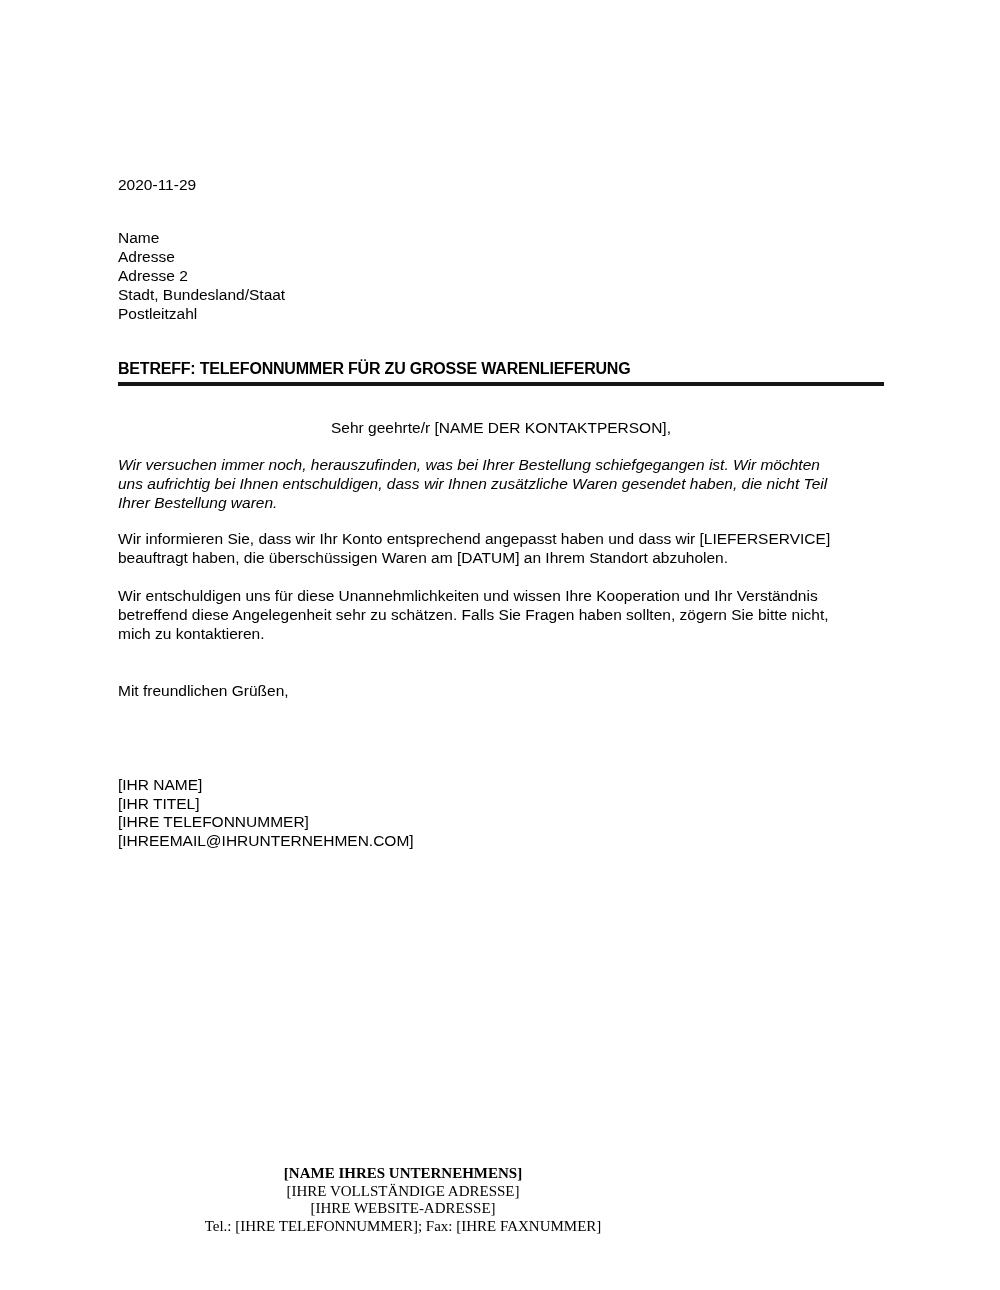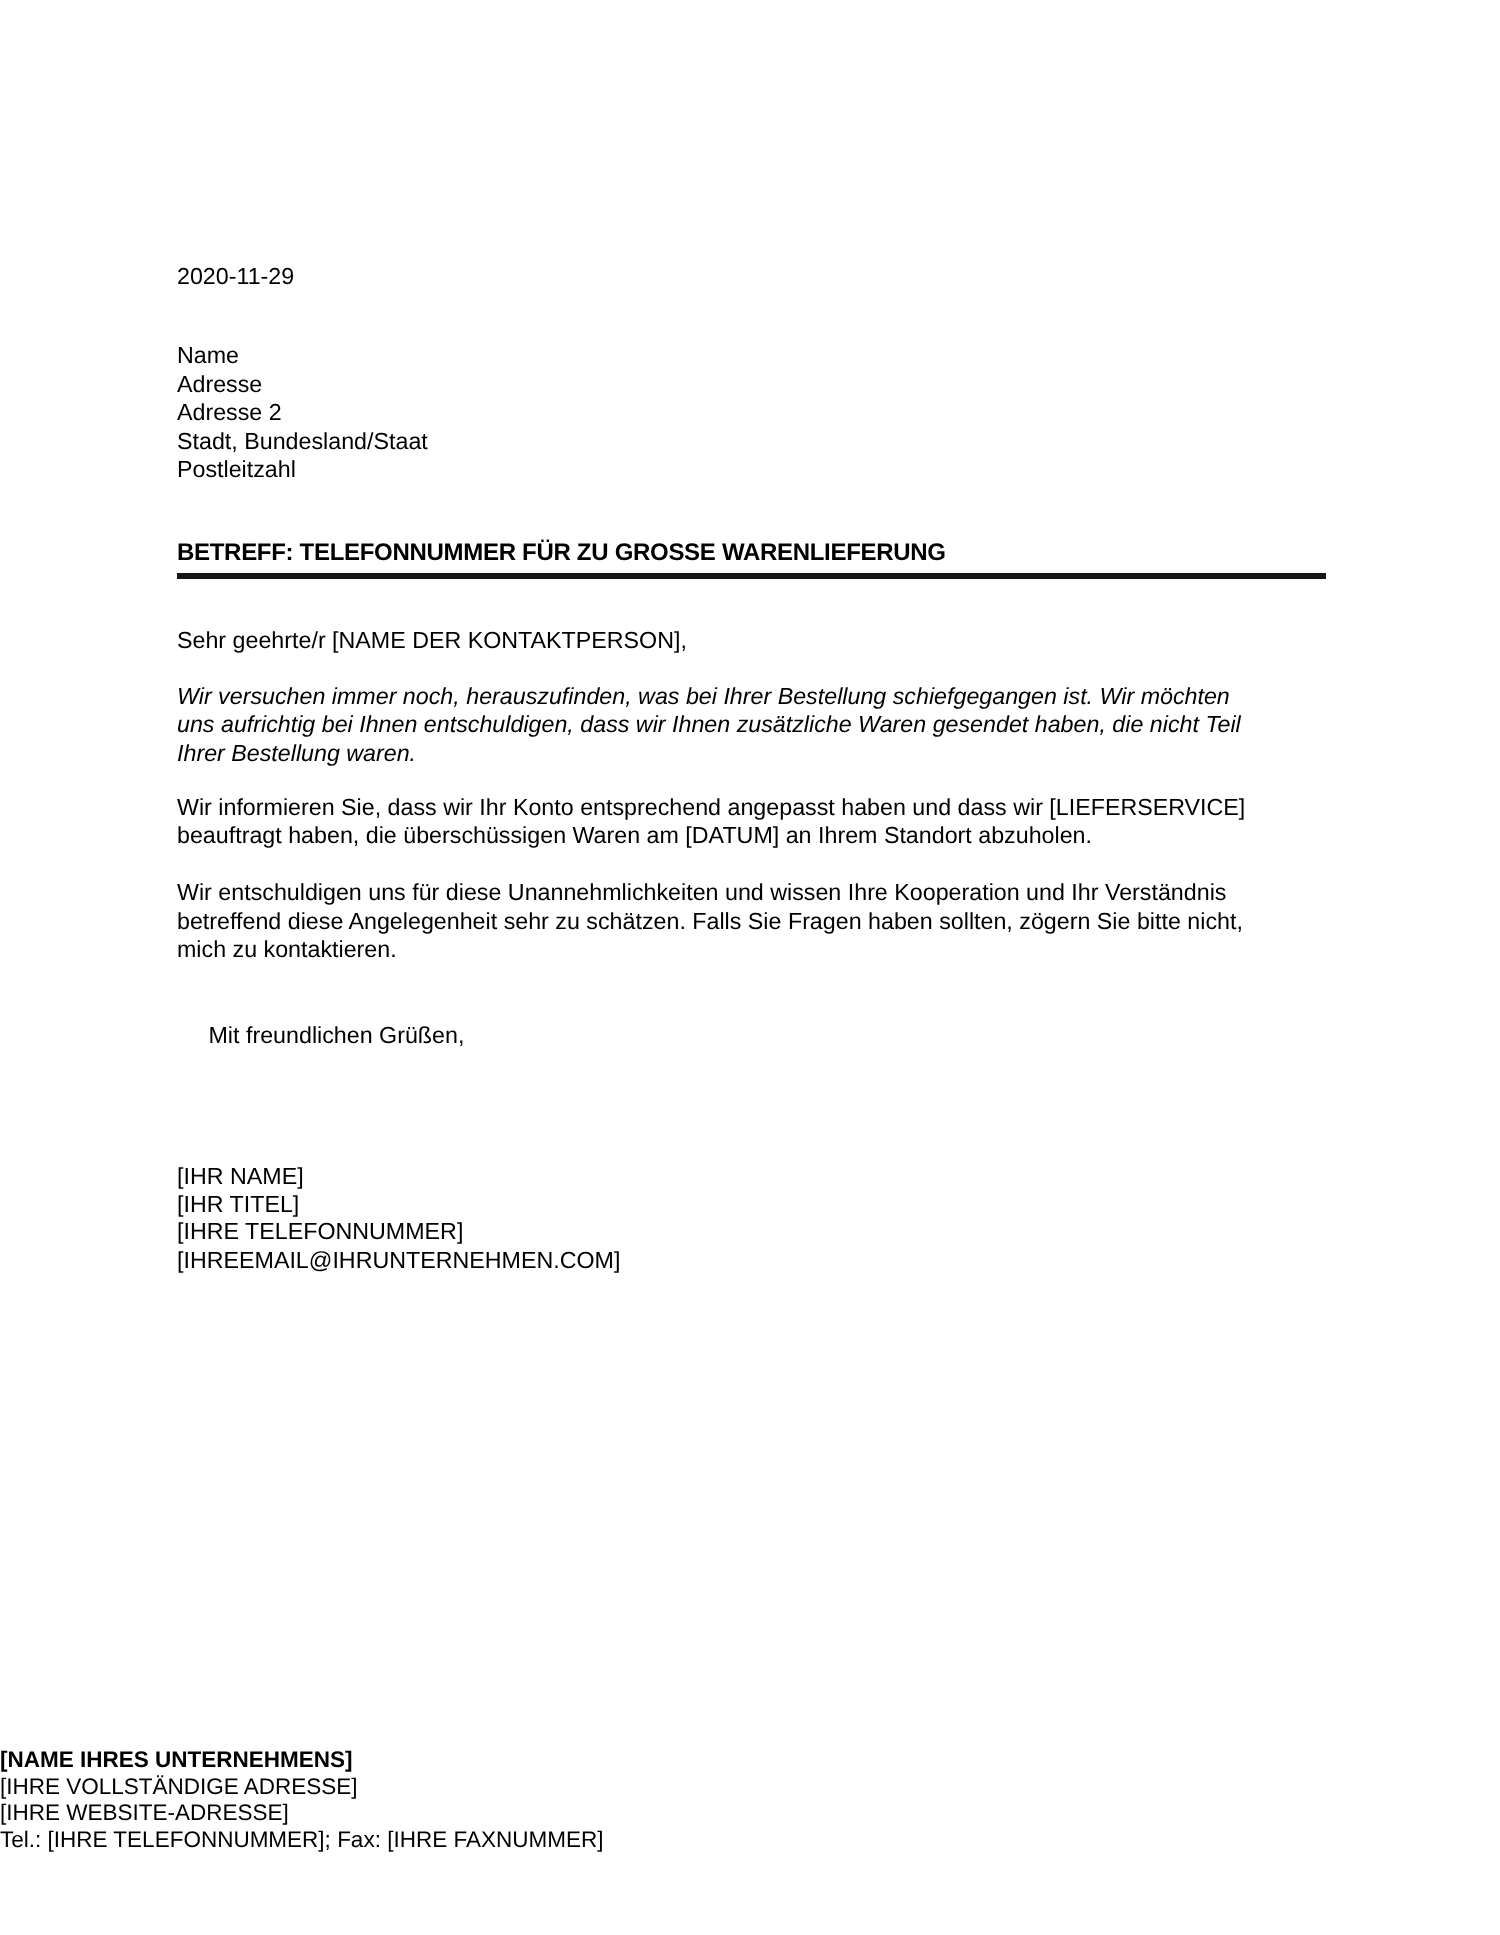--- a/index.html
+++ b/index.html
@@ -34,33 +34,35 @@
     white-space: nowrap;
   }
   .subject-rule {
     position: absolute;
     left: 118px;
     top: 382px;
     width: 766px;
     height: 4px;
     background: #161616;
   }
-  .salutation  { top: 418px; }
+  .salutation  { top: 418px; text-align: center; }
   .para-1      { top: 455px; font-style: italic; }
   .para-2      { top: 529px; }
   .para-3      { top: 586px; }
-  .closing     { top: 681px; margin-left: 21px; }
+  .closing     { top: 681px; }
   .signature   { top: 776px; line-height: 18.5px; }
   .footer {
     position: absolute;
     left: 0;
     top: 1165px;
     width: 806px;
+    text-align: center;
     font-size: 15px;
     line-height: 17.5px;
+    font-family: Liberation Serif, serif;
   }
   .footer .company { font-weight: bold; }
   .footer div { white-space: nowrap; }
 </style>
 </head>
 <body>
 
 <div class="page">
 
   <div class="block date">2020-11-29</div>

